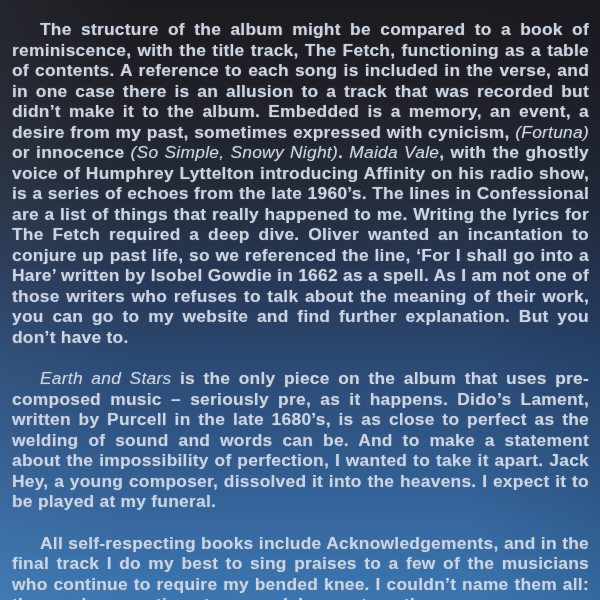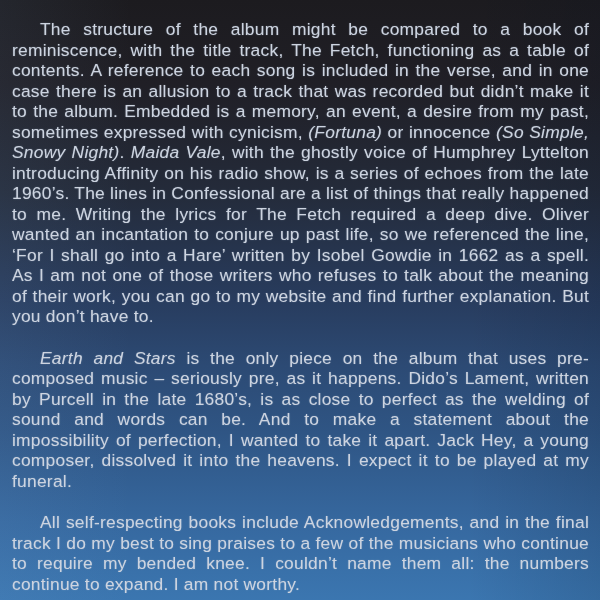--- a/index.html
+++ b/index.html
@@ -35,21 +35,21 @@
     letter-spacing: 0.25px;
     color: #cdd4e0;
     text-align: justify;
     text-shadow: 0 0 1.5px rgba(175,192,214,0.45);
   }
   .notes p {
     margin: 0 0 21px 0;
     text-indent: 28px;
   }
   .notes p:last-child { margin-bottom: 0; }
-  .run { font-weight: normal; font-style: normal; }
+  .run { font-weight: bold; font-style: normal; }
   .run.bi { font-weight: normal; font-style: italic; }
 </style>
 </head>
 <body>
 
 <div class="page">
   <div class="notes">
     <p><span class="run">The structure of the album might be compared to a book of reminiscence, with the title track, The Fetch, functioning as a table of contents.  A reference to each song is included in the verse, and in one case there is an allusion to a track that was recorded but didn’t make it to the album.   Embedded is a memory, an event, a desire from my past, sometimes expressed with cynicism, </span><span class="run bi">(Fortuna)</span><span class="run"> or innocence </span><span class="run bi">(So Simple, Snowy Night)</span><span class="run">. </span><span class="run bi">Maida Vale</span><span class="run">, with the ghostly voice of Humphrey Lyttelton introducing Affinity on his radio show, is a series of echoes from the late 1960’s. The lines in Confessional are a list of things that really happened to me.  Writing the lyrics for The Fetch required a deep dive. Oliver wanted an incantation to conjure up past life, so we referenced the line, ‘For I shall go into a Hare’ written by Isobel Gowdie in 1662 as a spell.  As I am not one of those writers who refuses to talk about the meaning of their work, you can go to my website and find further explanation. But you don’t have to.</span></p>
     <p><span class="run bi">Earth and Stars</span><span class="run"> is the only piece on the album that uses pre-composed music – seriously pre, as it happens.  Dido’s Lament, written by Purcell in the late 1680’s, is as close to perfect as the welding of sound and words can be. And to make a statement about the impossibility of perfection, I wanted to take it apart. Jack Hey, a young composer, dissolved it into the heavens.  I expect it to be played at my funeral.</span></p>
     <p><span class="run">All self-respecting books include Acknowledgements, and in the final track I do my best to sing praises to a few of the musicians who continue to require my bended knee. I couldn’t name them all:  the numbers continue to expand. I am not worthy.</span></p>

